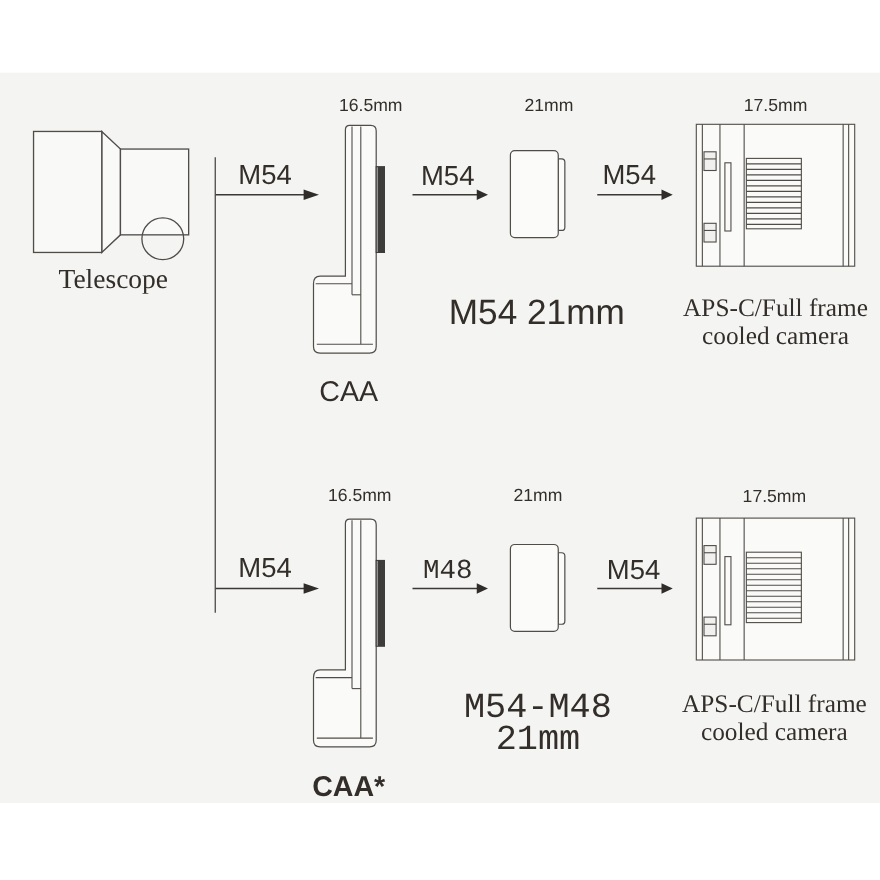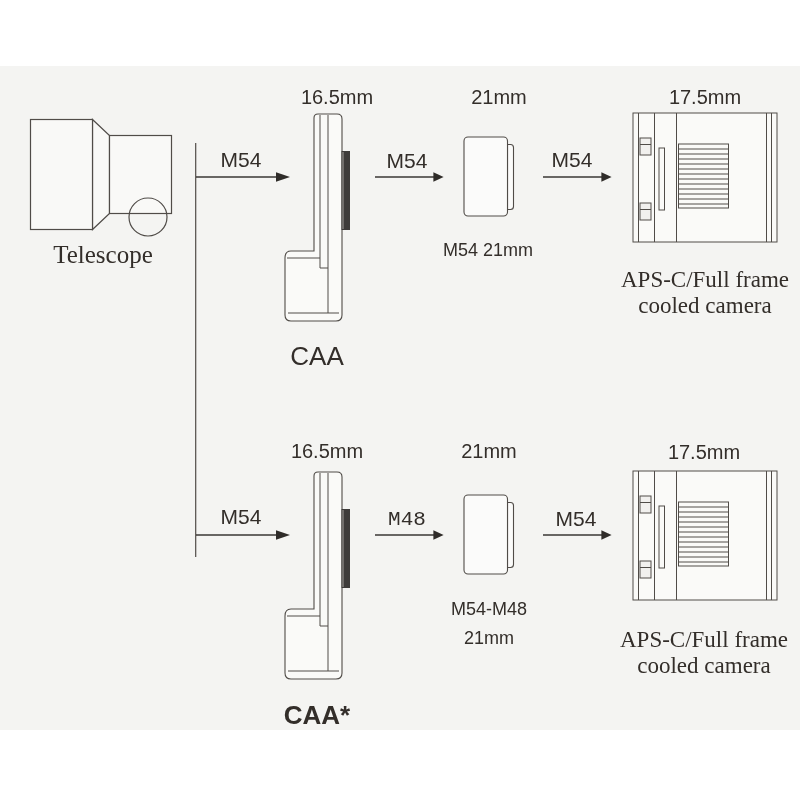--- a/index.html
+++ b/index.html
@@ -3,24 +3,24 @@
 <meta charset="utf-8">
 <style>
   html,body{margin:0;padding:0;}
   body{width:800px;height:800px;overflow:hidden;background:#ffffff;
        font-family:"Liberation Sans", sans-serif;}
   .canvas{position:relative;width:800px;height:800px;background:#ffffff;}
   .panel{position:absolute;left:0;top:66px;width:800px;height:664px;background:#f4f4f2;}
   svg.art{position:absolute;left:0;top:0;width:800px;height:800px;}
   .lbl{position:absolute;transform:translate(-50%,-50%);white-space:nowrap;
        text-align:center;color:#332e2a;}
-  .dim{font-size:20px;}
-  .thr{font-size:21px;}
+  .dim{font-size:16px;}
+  .thr{font-size:25px;}
   .part{font-size:26px;}
-  .part2{font-size:18px;line-height:29px;}
+  .part2{font-size:32px;line-height:29px;margin-top:34px;}
   .cap{font-size:23px;line-height:26px;font-family:Liberation Serif, serif;}
   .tele{font-size:25px;}
 </style>
 </head>
 <body>
 
 <div class="canvas">
   <div class="panel"></div>
 
   <svg class="art" viewBox="0 0 800 800">
@@ -127,21 +127,21 @@
 
   <div class="lbl dim" style="left:327px;top:451px;">16.5mm</div>
   <div class="lbl dim" style="left:489px;top:451px;">21mm</div>
   <div class="lbl dim" style="left:704px;top:452px;">17.5mm</div>
 
   <div class="lbl thr" style="left:241px;top:517px;">M54</div>
   <div class="lbl thr" style="left:407px;top:519px;font-family:Liberation Mono, monospace;">M48</div>
   <div class="lbl thr" style="left:576px;top:519px;">M54</div>
 
   <div class="lbl part" style="left:317px;top:715px;font-weight:bold;">CAA*</div>
-  <div class="lbl part2" style="left:489px;top:624px;">
+  <div class="lbl part2" style="left:489px;top:624px;font-family:Liberation Mono, monospace;">
     <div>M54-M48</div>
     <div>21mm</div>
   </div>
   <div class="lbl cap" style="left:704px;top:653px;">
     <div>APS-C/Full frame</div>
     <div>cooled camera</div>
   </div>
 </div>
 
 </body></html>

